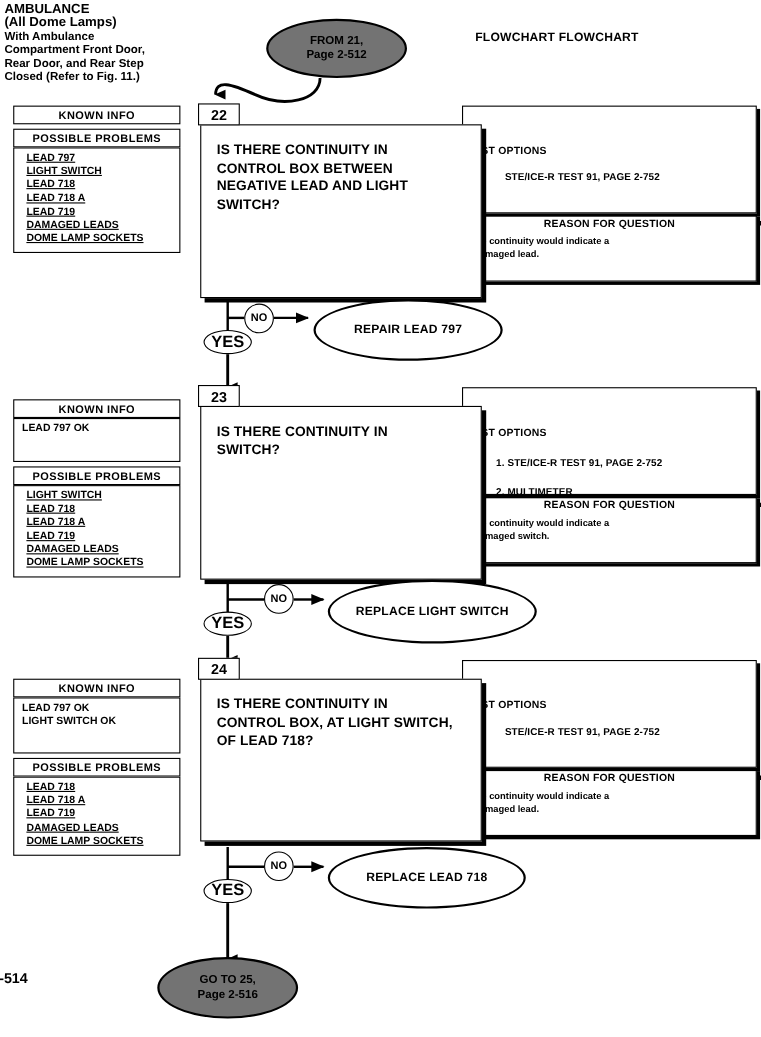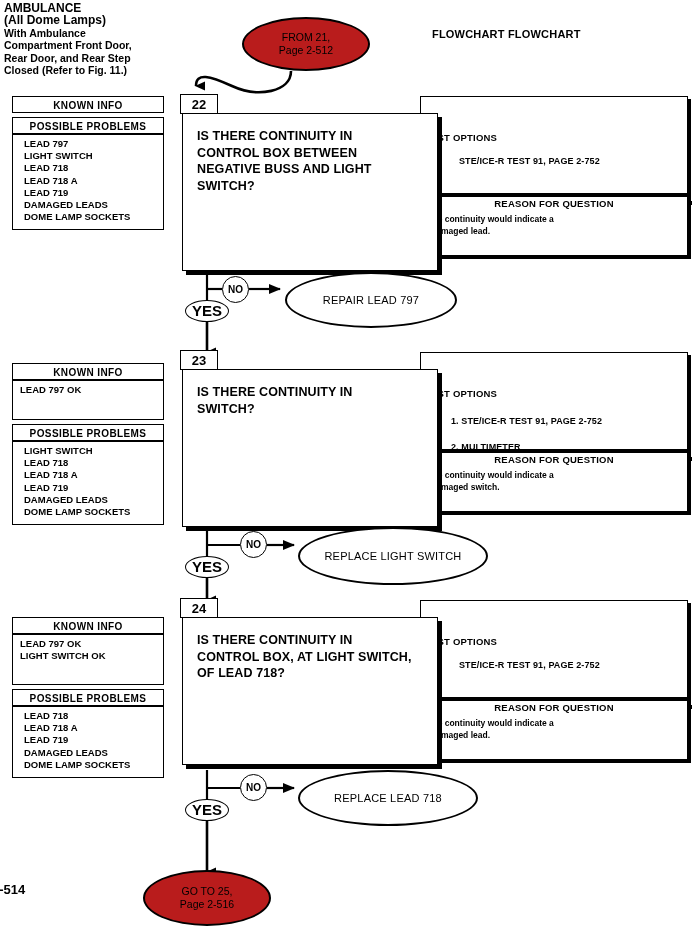--- a/index.html
+++ b/index.html
@@ -20,21 +20,21 @@
   #page-number{left:-8px;top:882px;font-size:13px;font-weight:bold;}
 
   
   .info-group{width:152px;}
   .panel{border:1.6px solid #000;background:#fff;box-sizing:border-box;}
   .panel-head{
     height:17px;line-height:17px;text-align:center;
     font-size:10px;font-weight:bold;letter-spacing:.4px;
   }
   .panel-body{font-size:9.5px;font-weight:bold;line-height:12.2px;padding:3px 0 2px 7px;box-sizing:border-box;}
-  .panel-body.indent{padding-left:11px;}
+  .panel-body.indent{padding-left:11px;text-decoration:underline;}
   .panel-body div{white-space:nowrap;}
   .gap{height:4px;}
 
   
   .step-num{
     position:absolute;border:1.7px solid #000;background:#fff;
     width:38px;height:20px;line-height:19px;text-align:center;
     font-size:13px;font-weight:bold;z-index:4;box-sizing:border-box;
   }
   .question-box{
@@ -71,26 +71,26 @@
     box-sizing:border-box;z-index:5;
   }
   .no-circle{
     position:absolute;width:27px;height:27px;border:1.9px solid #000;border-radius:50%;
     background:#fff;text-align:center;line-height:25px;font-size:10px;font-weight:bold;
     box-sizing:border-box;z-index:5;
   }
   .action-oval{
     position:absolute;border:2.6px solid #000;border-radius:50%;background:#fff;
     display:flex;align-items:center;justify-content:center;text-align:center;
-    font-size:11px;font-weight:normal;letter-spacing:.2px;box-sizing:border-box;z-index:4;
+    font-size:11px;font-weight:bold;letter-spacing:.2px;box-sizing:border-box;z-index:4;
   }
   .conn-oval{
-    position:absolute;border:2.2px solid #000;border-radius:50%;background:#b91c1c;
+    position:absolute;border:2.2px solid #000;border-radius:50%;background:#737373;
     display:flex;align-items:center;justify-content:center;text-align:center;
-    font-size:10.5px;font-weight:normal;line-height:13px;box-sizing:border-box;z-index:4;
+    font-size:10.5px;font-weight:bold;line-height:13px;box-sizing:border-box;z-index:4;
   }
   svg.overlay{position:absolute;left:0;top:0;width:692px;height:943px;z-index:1;pointer-events:none;}
 </style>
 </head>
 <body>
 
 <div class="abs" id="doc-title">
   <div class="l1">AMBULANCE</div>
   <div class="l2">(All Dome Lamps)</div>
   <div class="sub">With Ambulance</div>
@@ -115,21 +115,21 @@
     <div>DAMAGED LEADS</div>
     <div>DOME LAMP SOCKETS</div>
   </div>
 </div>
 
 <div class="step-num" style="left:180px;top:94px;">22</div>
 <div class="question-box" style="left:182px;top:113px;width:256px;height:158px;">
   <div class="question-text">
     <div>IS THERE CONTINUITY IN</div>
     <div>CONTROL BOX BETWEEN</div>
-    <div>NEGATIVE BUSS AND LIGHT</div>
+    <div>NEGATIVE LEAD AND LIGHT</div>
     <div>SWITCH?</div>
   </div>
 </div>
 
 <div class="test-wrap" style="left:420px;top:96px;width:268px;">
   <div class="test-options" style="height:98px;">
     <div class="test-head">TEST OPTIONS</div>
     <div class="test-body">
       <div>STE/ICE-R TEST 91, PAGE 2-752</div>
     </div>

